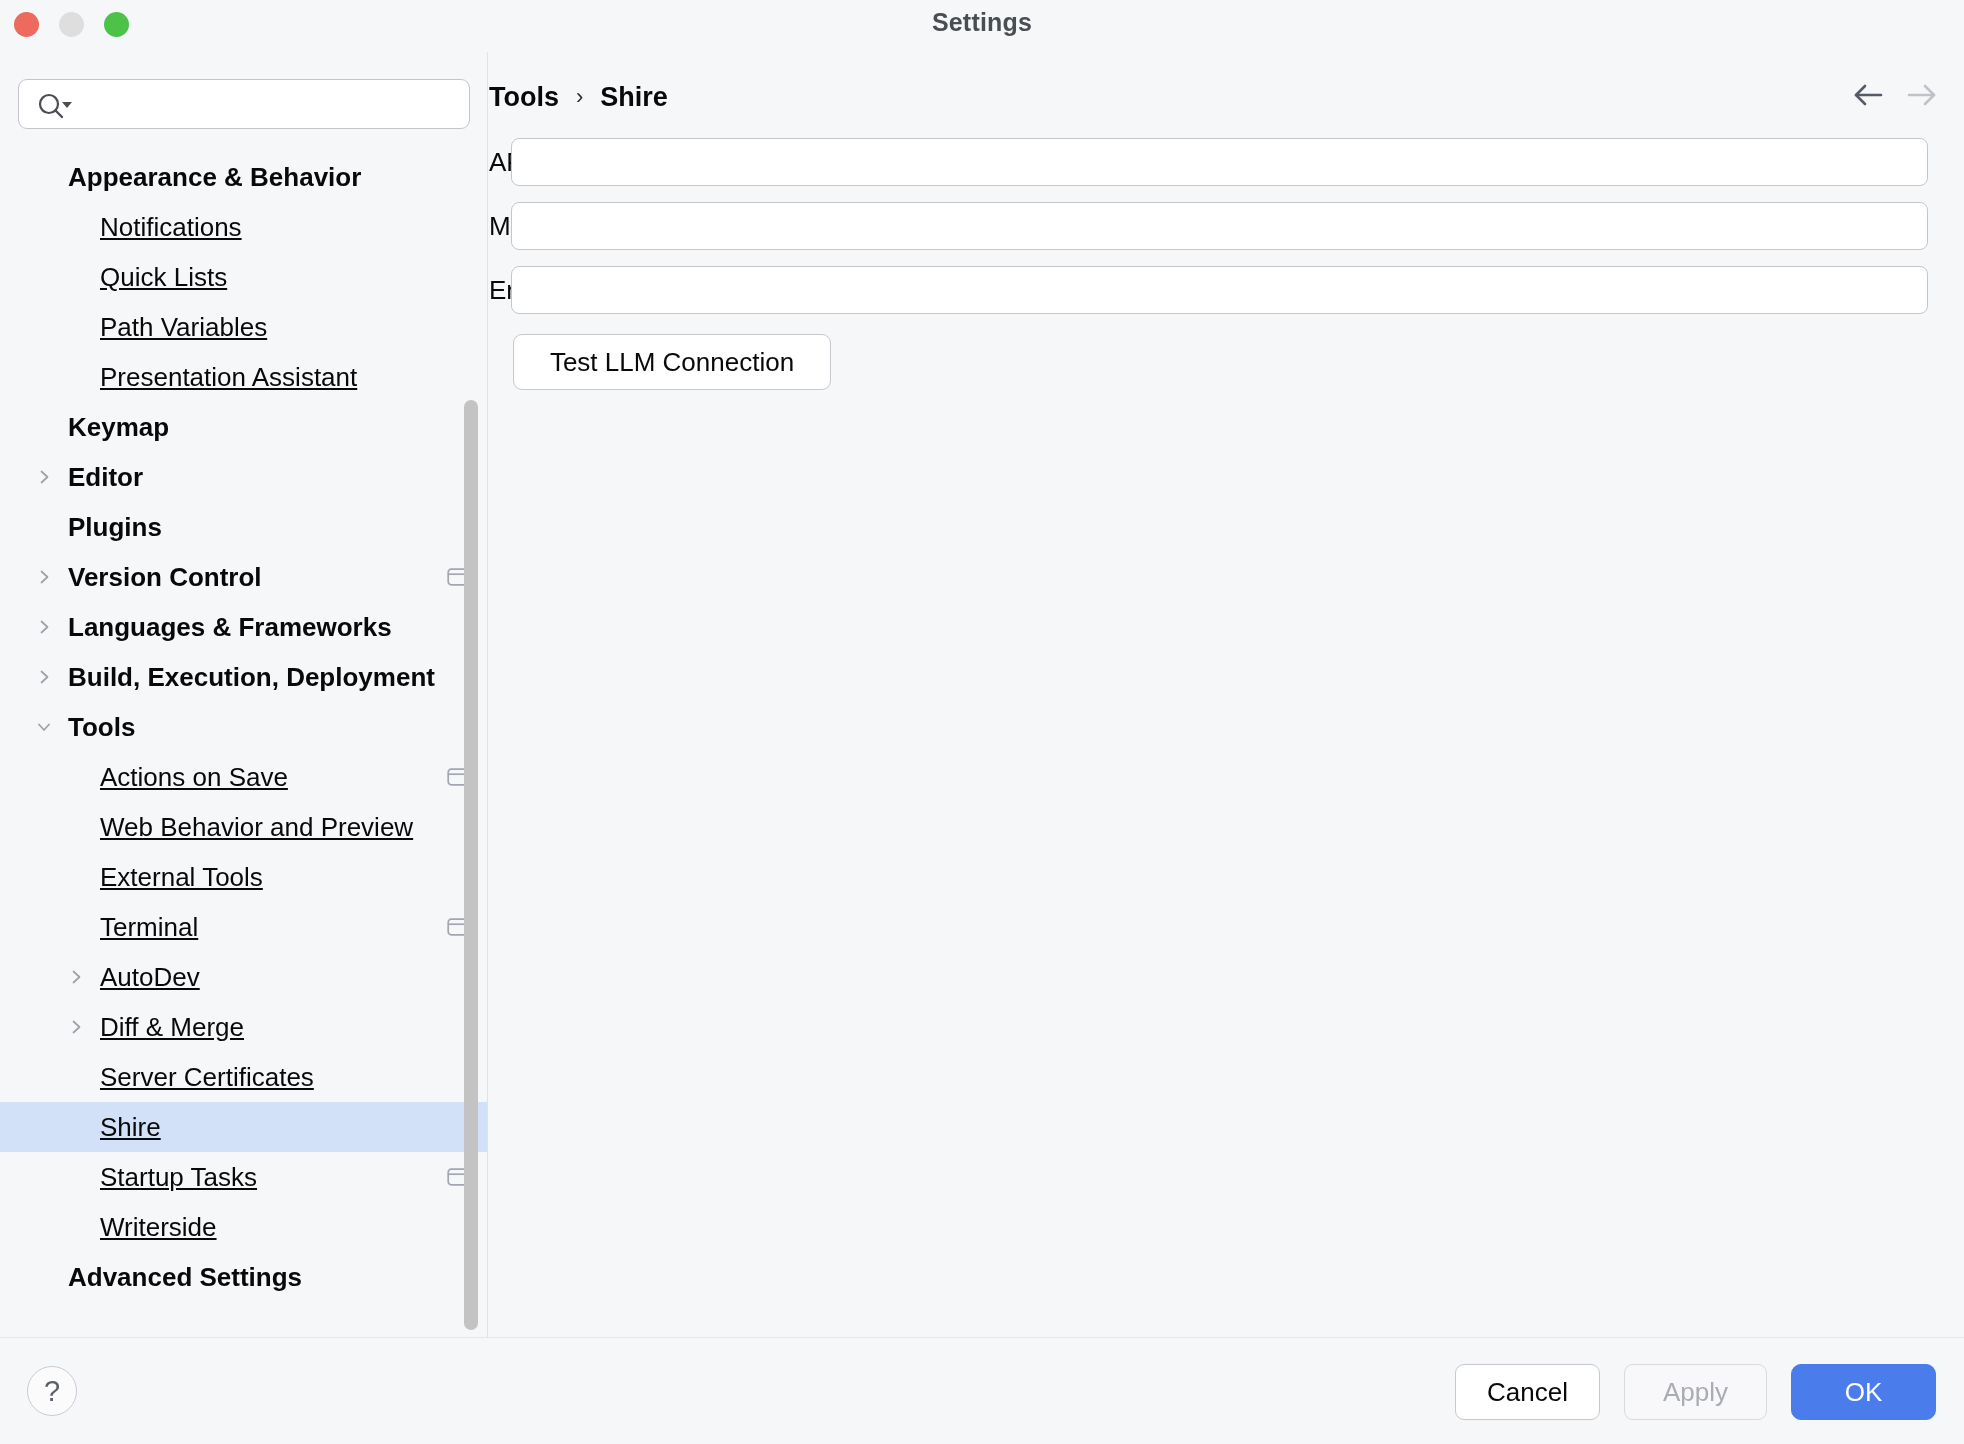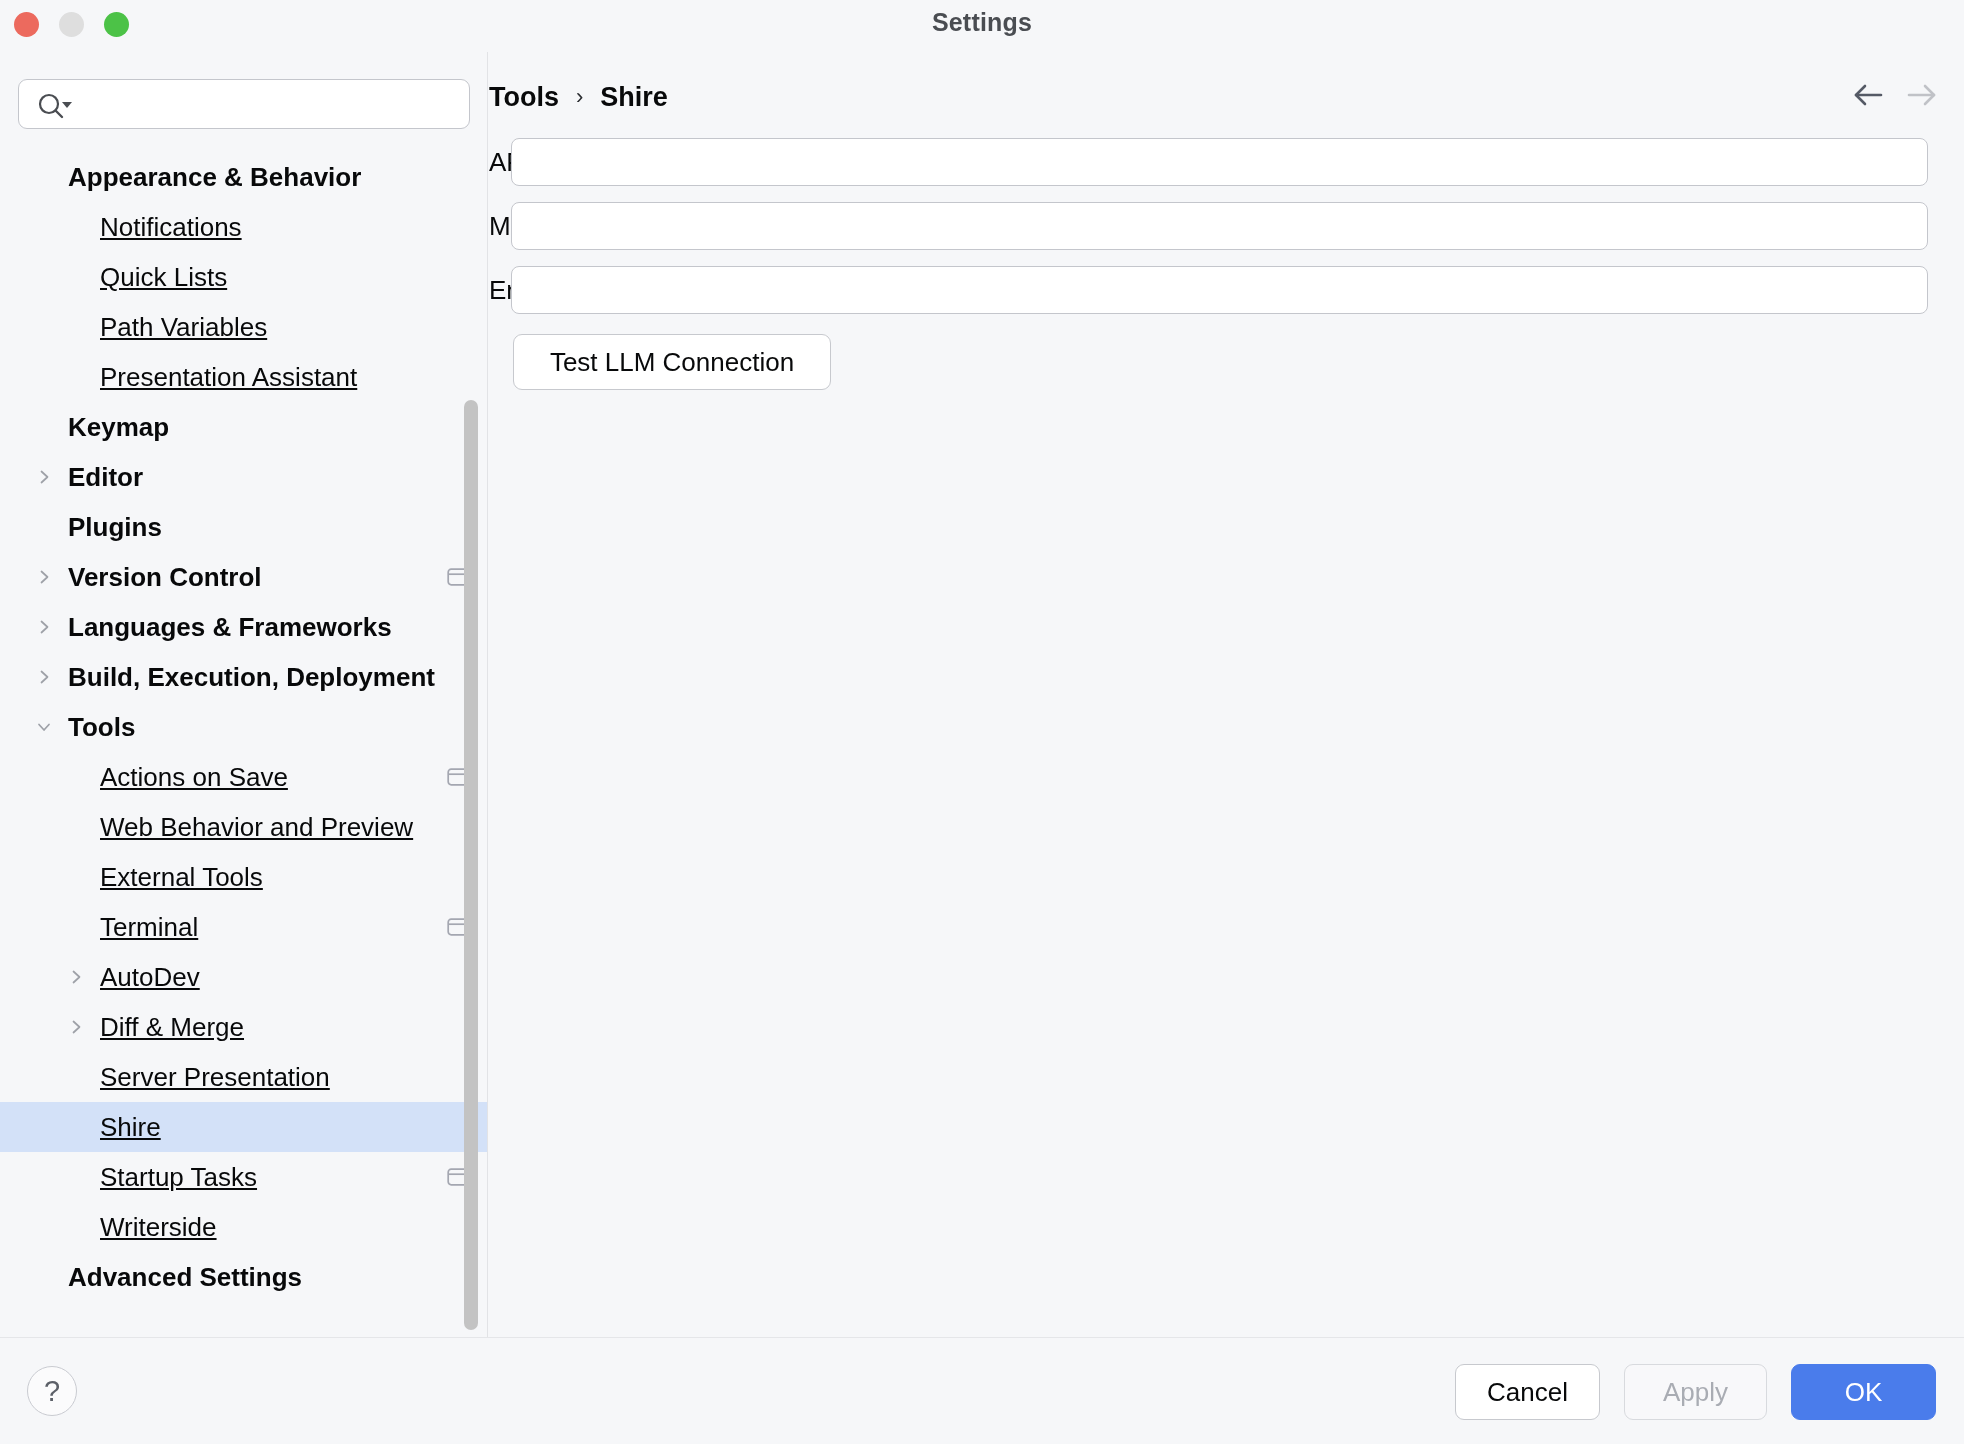--- a/index.html
+++ b/index.html
@@ -259,21 +259,21 @@
   }
   .actions {
     position: absolute;
     right: 28px; top: 26px;
     display: flex;
     gap: 24px;
     align-items: center;
   }
   .btn-cancel { width: 145px; height: 56px; }
   .btn-apply  { width: 143px; height: 56px; color: #a9acb3; border-color: #d8dade; background: #f8f8fa; }
-  .btn-ok     { width: 145px; height: 56px; background: #4a7ceb; border-color: #4a7ceb; color: #ffffff; }
+  .btn-ok     { width: 145px; height: 56px; background: #4a7ceb; border-color: #4a7ceb; color: #ffffff; border-radius: 10px; }
 </style>
 </head>
 <body>
 
 <div class="window">
 
   <div class="titlebar">
     <div class="traffic">
       <span class="light red"></span>
       <span class="light yellow"></span>
@@ -374,21 +374,21 @@
           </svg>
           <span class="tree-label">AutoDev</span>
         </div>
         <div class="tree-row lvl1">
           <svg class="chev c1" viewBox="0 0 16 16">
             <polyline points="5.5,2.5 11.5,8 5.5,13.5" fill="none" stroke="currentColor" stroke-width="1.7" stroke-linecap="round" stroke-linejoin="round"></polyline>
           </svg>
           <span class="tree-label">Diff &amp; Merge</span>
         </div>
         <div class="tree-row lvl1">
-          <span class="tree-label">Server Presentation</span>
+          <span class="tree-label">Server Certificates</span>
         </div>
         <div class="tree-row lvl1 selected">
           <span class="tree-label">Shire</span>
         </div>
         <div class="tree-row lvl1">
           <span class="tree-label">Startup Tasks</span>
           <svg class="row-icon" viewBox="0 0 22 18">
             <rect x="1.2" y="1.2" width="19.6" height="15.6" rx="3" fill="none" stroke="currentColor" stroke-width="1.7"></rect>
             <line x1="1.2" y1="6.2" x2="20.8" y2="6.2" stroke="currentColor" stroke-width="1.7"></line>
           </svg>

